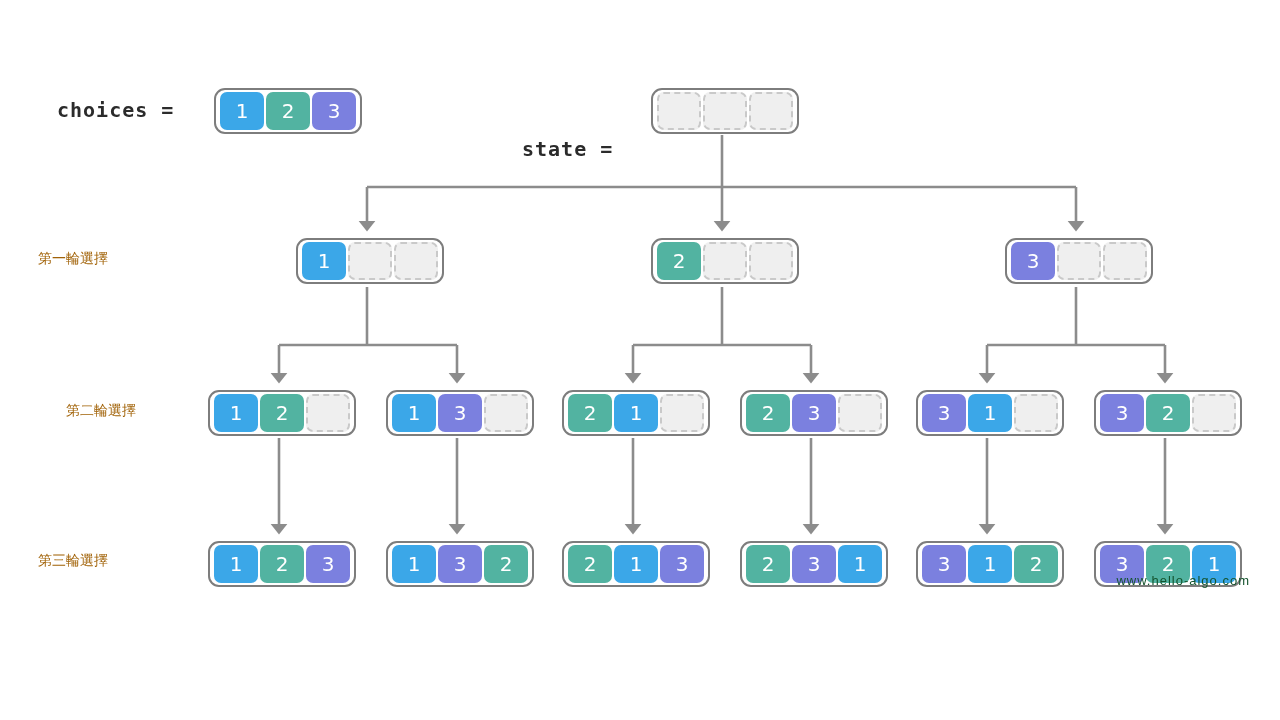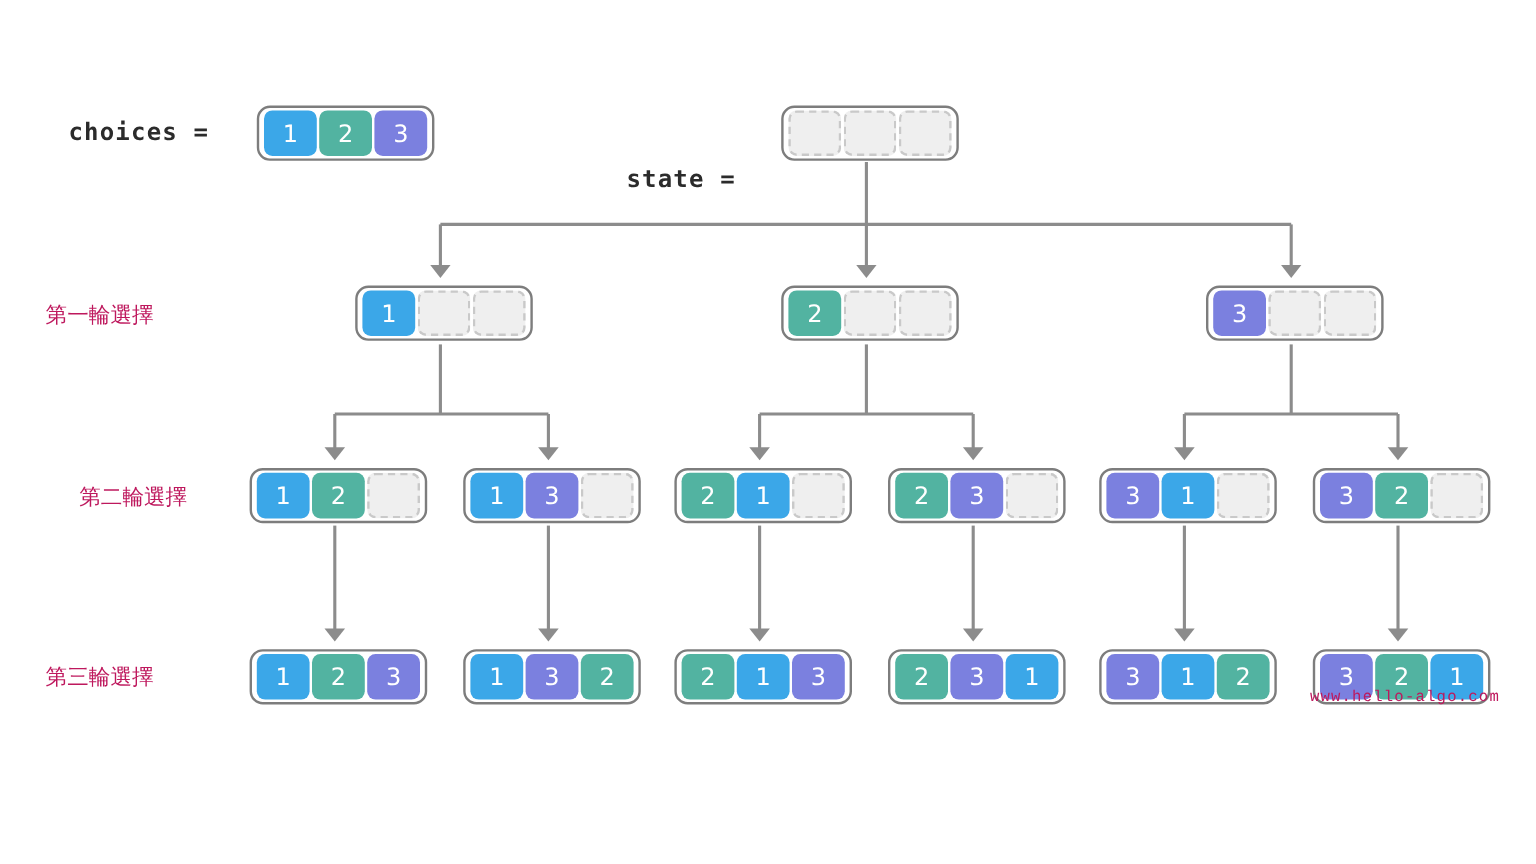--- a/index.html
+++ b/index.html
@@ -23,22 +23,22 @@
     font-weight: bold;
     font-size: 20px;
     color: #2b2b2b;
     letter-spacing: 1px;
     white-space: nowrap;
   }
   
   .row-label {
     position: absolute;
     font-family: "DejaVu Sans", sans-serif;
-    font-size: 18px;
-    color: #be185d;
+    font-size: 14px;
+    color: #a16207;
     white-space: nowrap;
   }
   
   .arr {
     position: absolute;
     display: flex;
     align-items: center;
     border: 2.5px solid #7d7d7d;
     border-radius: 11px;
     background: #ffffff;
@@ -72,23 +72,23 @@
     position: absolute;
     left: 0; top: 0;
     width: 1280px; height: 720px;
     pointer-events: none;
   }
   
   .watermark {
     position: absolute;
     right: 30px;
     bottom: 28px;
-    font-family: Liberation Mono, monospace;
+    font-family: Liberation Sans, sans-serif;
     font-size: 13px;
-    color: #be185d;
+    color: #14532d;
     letter-spacing: 1px;
   }
 </style>
 </head>
 <body>
 
 <div id="stage">
 
   <svg id="wires" viewBox="0 0 1280 720" xmlns="http://www.w3.org/2000/svg">
     <defs>

